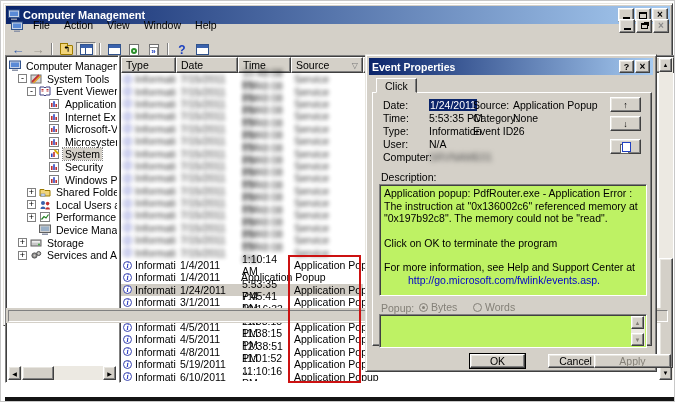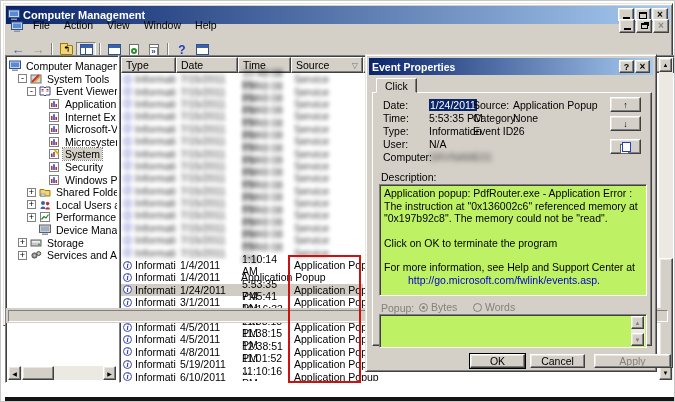--- a/index.html
+++ b/index.html
@@ -97,21 +97,21 @@
   #descbox{position:absolute;left:6px;top:91px;width:268px;height:112px;padding:2px 4px;line-height:12.6px;overflow:hidden;}
   #descbox .para{margin:0 0 12px 0;}
   #descbox a{color:#0000cc;cursor:pointer;padding-left:24px;}
   .disabled-txt{color:#848078;}
   .radio{width:9px;height:9px;border:1px solid #848078;border-radius:50%;background:#d4d0c8;display:inline-block;position:relative;top:1px;margin-right:3px;}
   .radio.on:after{content:"";position:absolute;left:2px;top:2px;width:3px;height:3px;border-radius:50%;background:#848078;}
   #databox{position:absolute;left:6px;top:221px;width:268px;height:34px;}
   #databox .dsb{position:absolute;right:1px;top:1px;bottom:1px;width:14px;background:#ece9e2;}
   .push{position:absolute;height:14px;display:flex;align-items:center;justify-content:center;}
   #btn-ok{left:104px;top:299px;width:55px;outline:1px solid #000;}
-  #btn-cancel{left:164px;top:299px;width:55px;}
+  #btn-cancel{left:182px;top:299px;width:55px;}
   #btn-apply{left:228px;top:299px;width:77px;color:#848078;}
   .copy-ic{width:9px;height:10px;border:1px solid #2040c0;background:#fff;box-shadow:-2px 2px 0 -1px #fff,-2px 2px 0 0 #606060;position:relative;left:1px;}
   #shadow{left:4px;bottom:0;height:4px;right:0;background:#141414;}
 </style>
 </head>
 <body>
 
 <div id="frame">
   <div id="window" class="abs">
 

